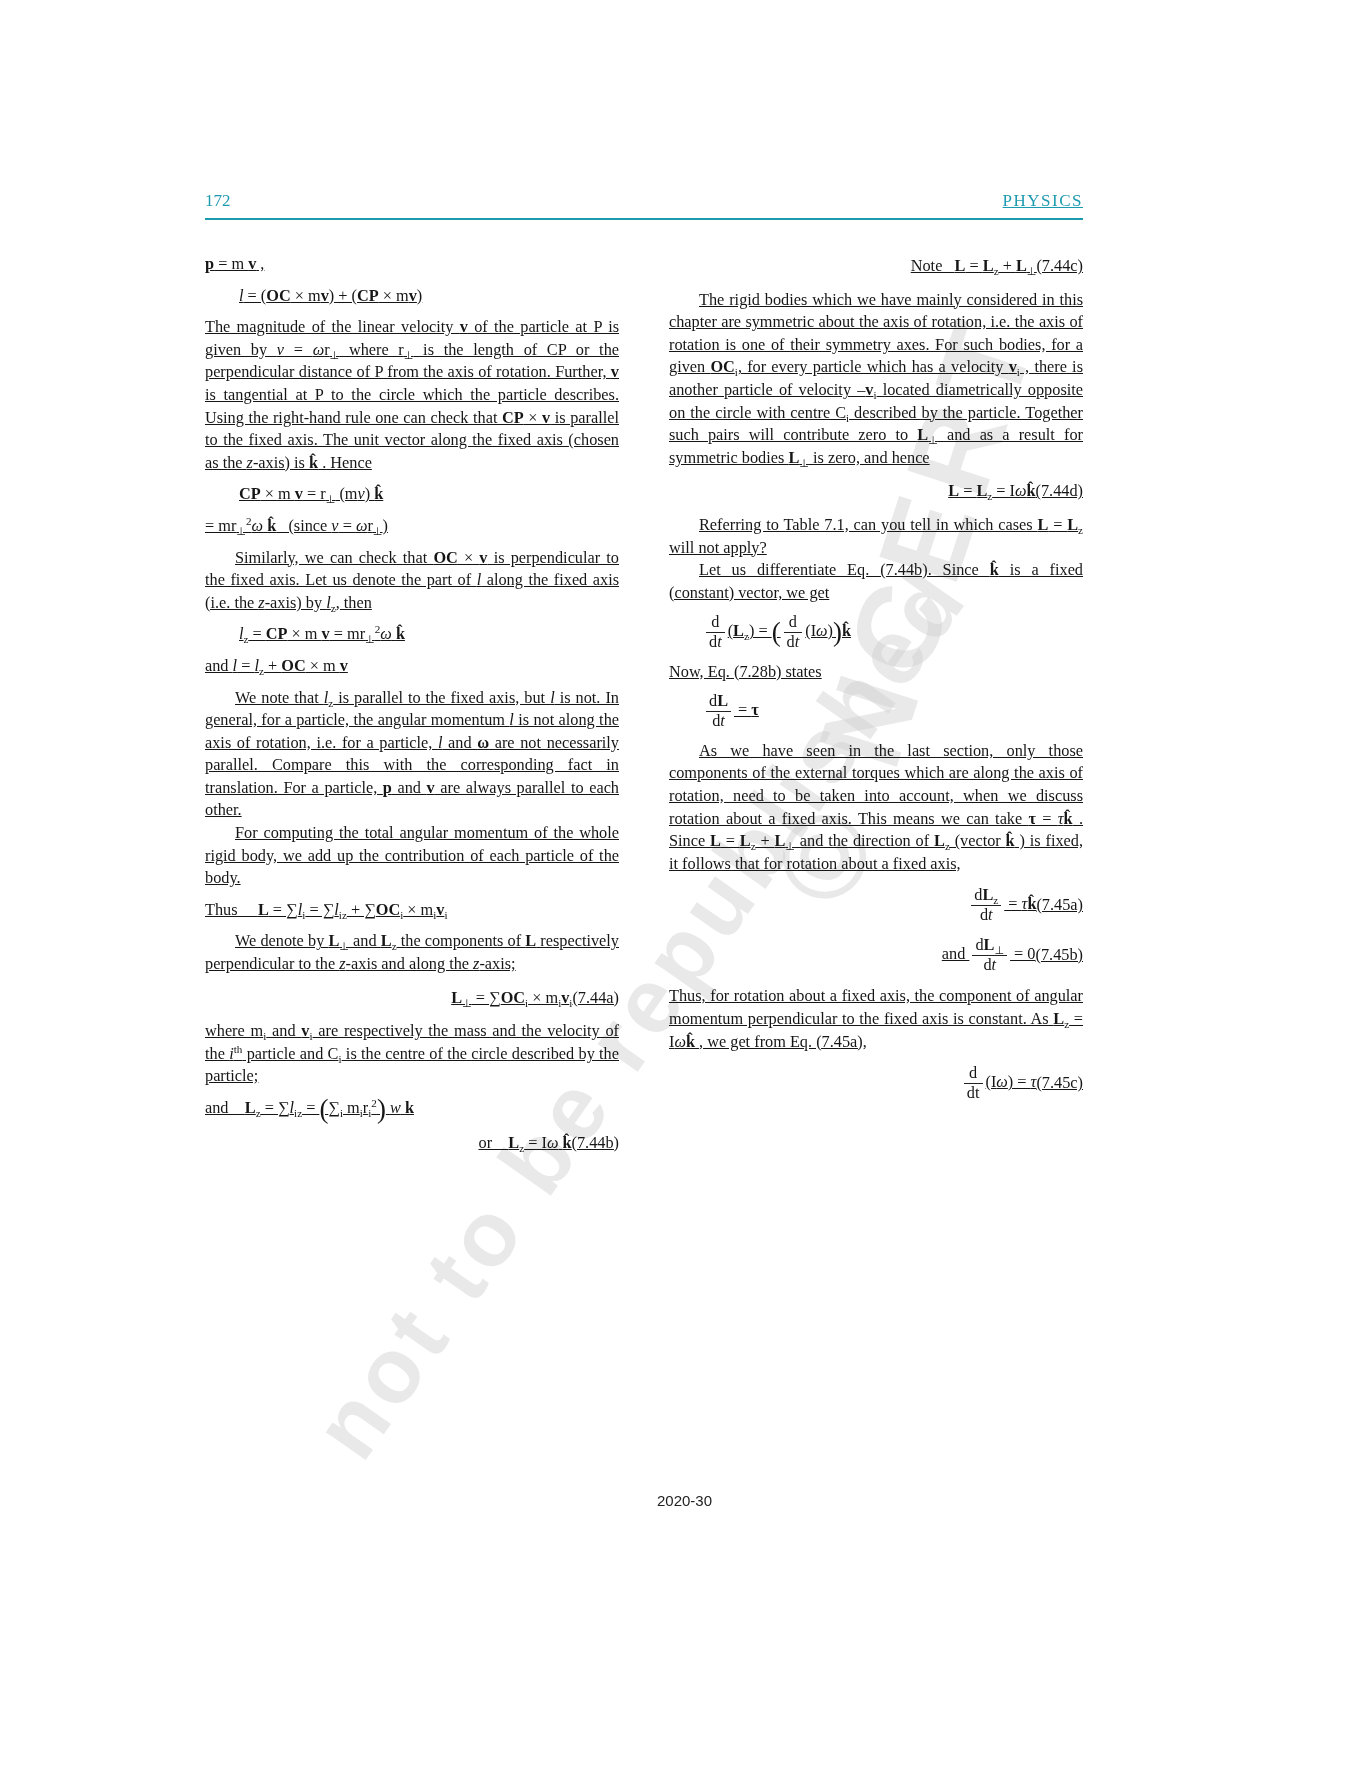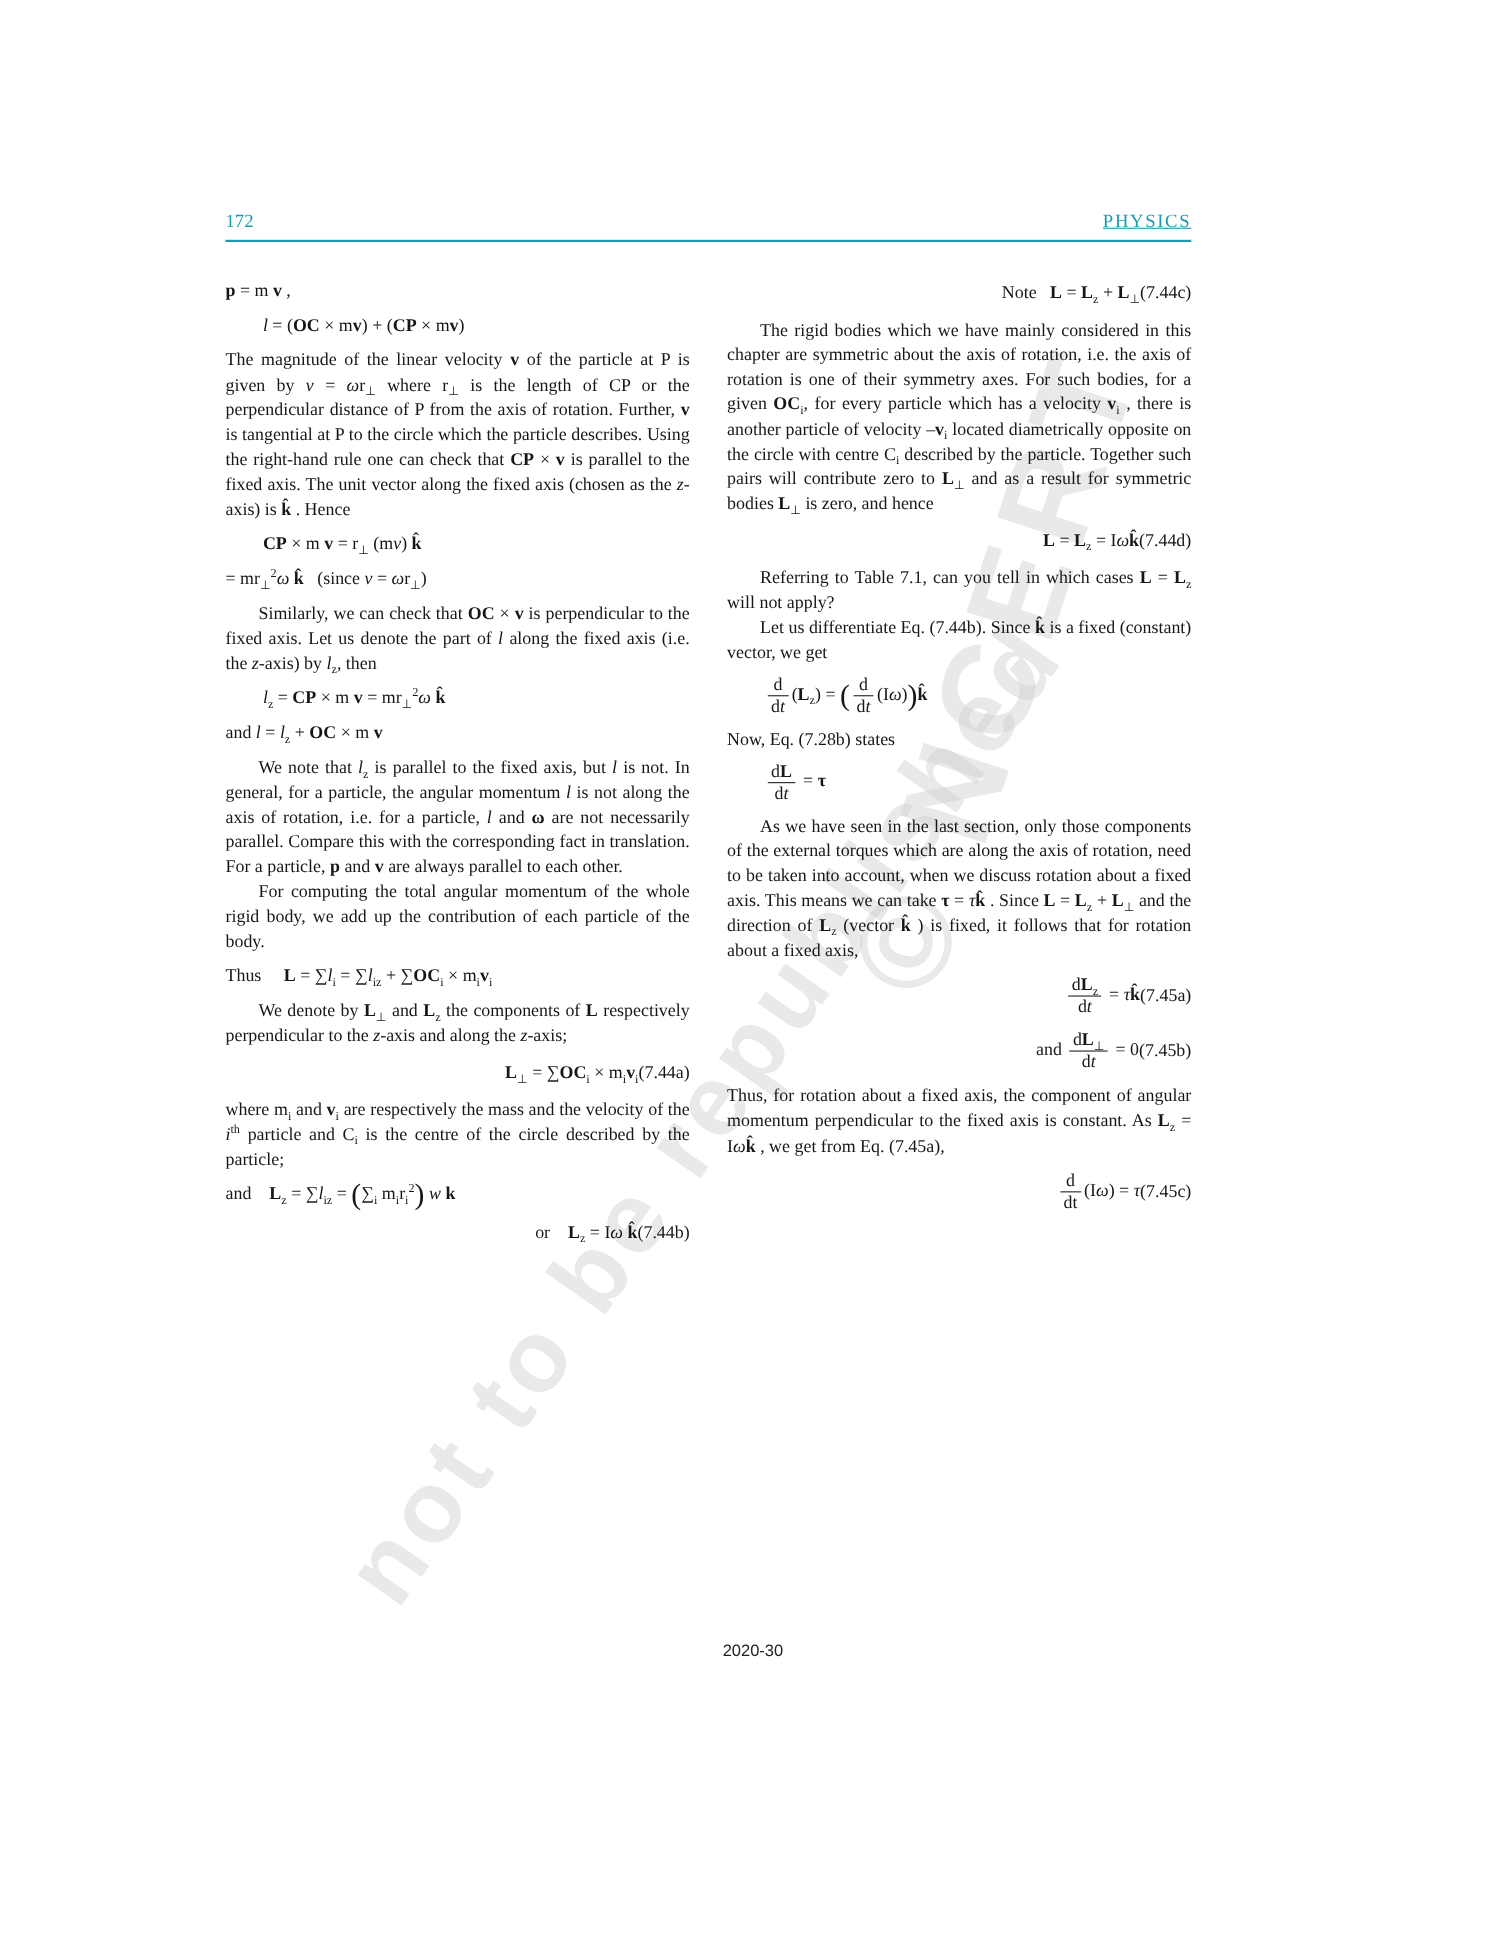--- a/index.html
+++ b/index.html
@@ -19,21 +19,21 @@
   .wm2{font-size:92px;letter-spacing:6px;left:110px;top:960px;transform:rotate(-55deg);}
   
   .content{position:absolute;left:205px;top:150px;width:878px;z-index:1;}
   .header{
     display:flex;justify-content:space-between;align-items:baseline;
     color:#1e9ab0;font-size:17px;padding-bottom:7px;
     border-bottom:2.5px solid #1e9ab0;
     margin-top:41px;
   }
   .header .running{letter-spacing:1.5px;text-decoration:underline;}
-  .columns{display:flex;gap:34px;margin-top:24px;}
+  .columns{display:flex;gap:50px;margin-top:24px;text-decoration:underline;}
   .col{width:422px;font-size:16.3px;line-height:22.6px;text-align:justify;}
   p.para{margin:0;}
   p.para.ind{text-indent:30px;}
   .eqline{margin:9px 0;text-align:left;}
   .eqline.ind{padding-left:34px;}
   .eqnum{
     margin:11px 0;display:flex;justify-content:flex-end;
     align-items:center;text-align:left;
   }
   .eqnum .eq-body.ind{padding-left:34px;}

